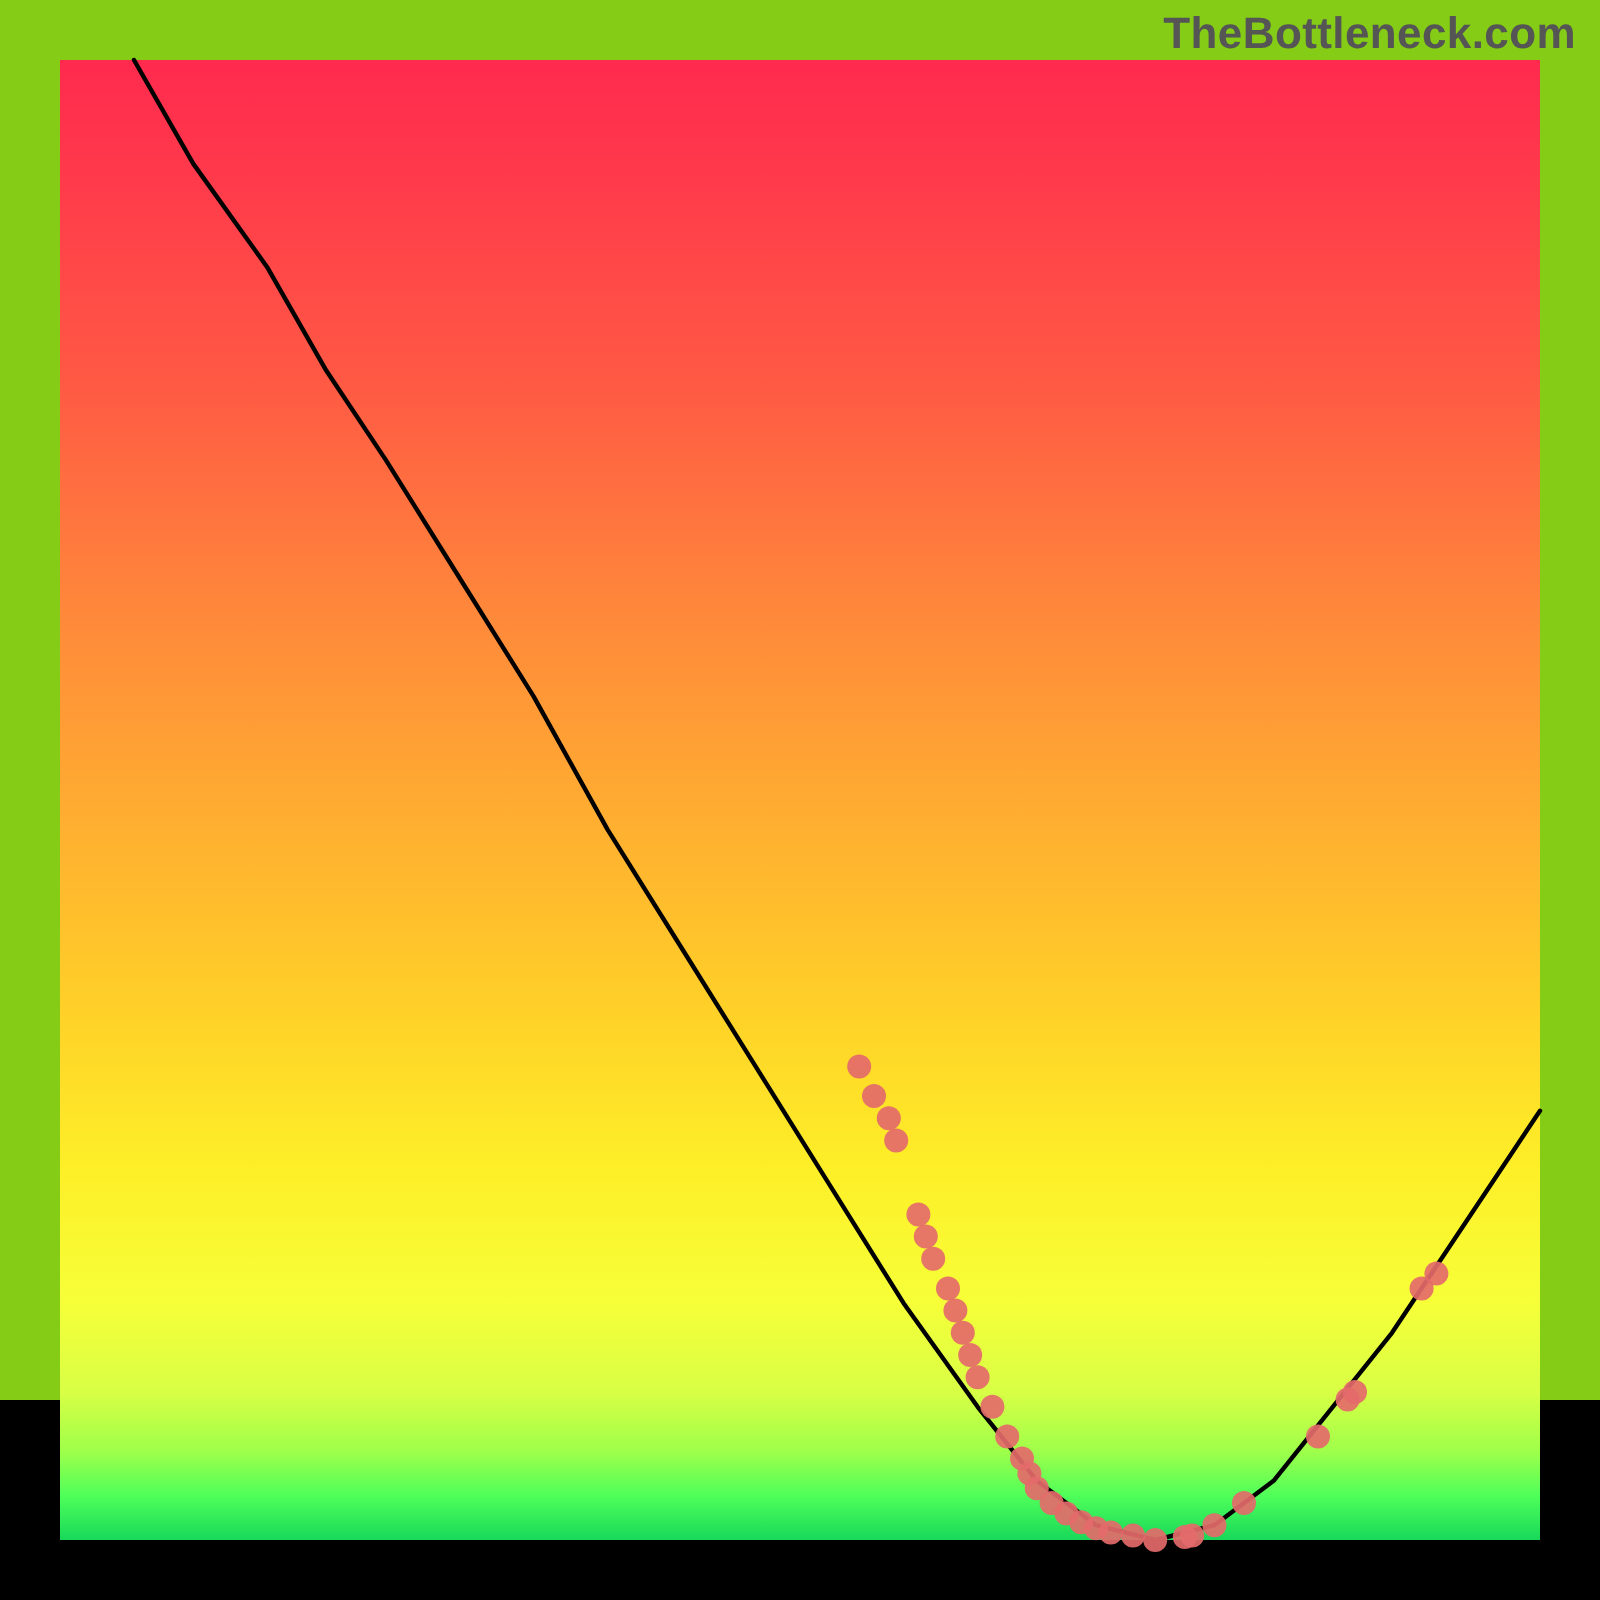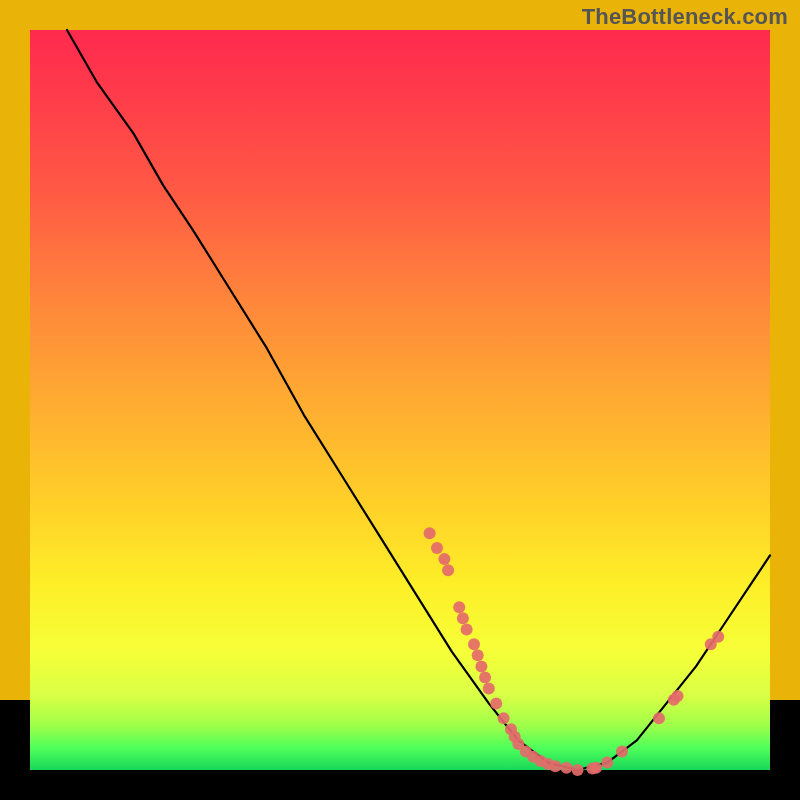--- a/index.html
+++ b/index.html
@@ -8,21 +8,21 @@
     width: 800px;
     height: 800px;
     background: #000000;
     overflow: hidden;
     font-family: Arial, Helvetica, sans-serif;
   }
   .outer {
     position: relative;
     width: 800px;
     height: 700px;
-    background: #eab308;
+    background: #84cc16;
   }
   .watermark {
     position: absolute;
     top: 4px;
     right: 12px;
     color: #555555;
     font-size: 22px;
     font-weight: bold;
     z-index: 20;
     letter-spacing: 0.2px;

